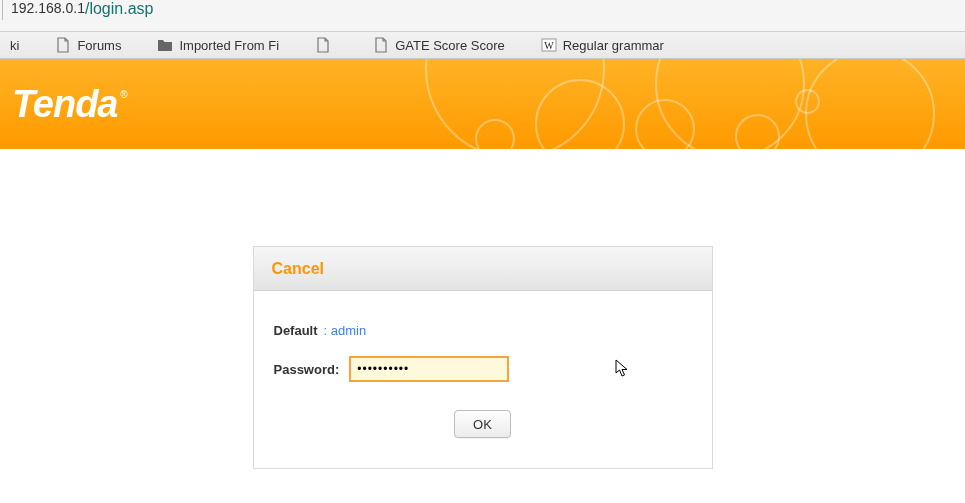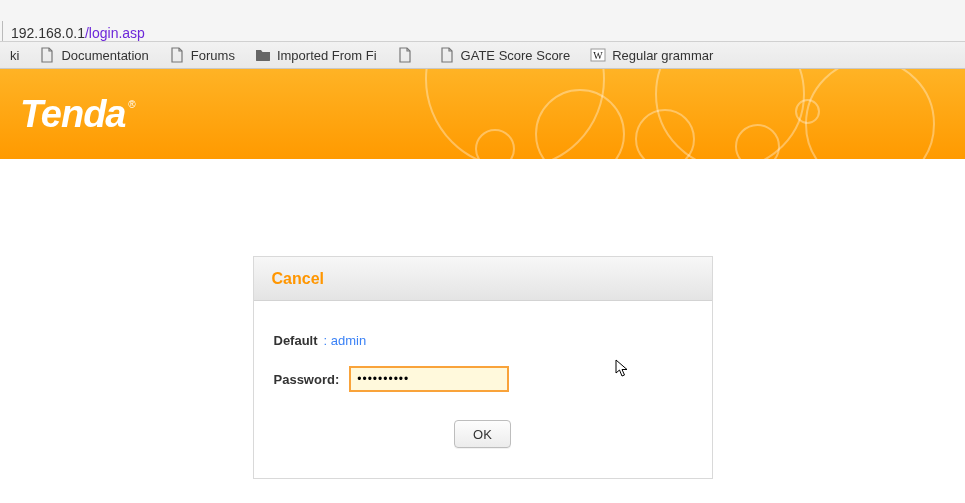--- a/index.html
+++ b/index.html
@@ -1,33 +1,33 @@
 <!DOCTYPE html>
 <html><head>
 <meta charset="utf-8">
 <style>
 * { margin: 0; padding: 0; box-sizing: border-box; }
 body { font-family: Arial, sans-serif; font-size: 13px; background: #fff; width: 965px; height: 503px; overflow: hidden; }
 
 
-.address-bar { height: 42px; background: #f5f5f5; border-bottom: 1px solid #d0d0d0; display: flex; align-items: flex-end; padding-left: 2px; }
+.address-bar { height: 32px; background: #f5f5f5; border-bottom: 1px solid #d0d0d0; display: flex; align-items: flex-start; padding-left: 2px; }
 .addr-divider { width: 1px; height: 20px; background: #bbb; margin-right: 8px; }
 .addr-host { color: #333; font-size: 14px; }
-.addr-path { color: #6d28d9; font-size: 14px; }
+.addr-path { color: #0f766e; font-size: 16px; }
 
 
-.bookmarks-bar { height: 27px; background: linear-gradient(#f2f2f2,#e9e9e9); border-bottom: 1px solid #c8c8c8; display: flex; align-items: center; padding-left: 2px; gap: 4px; }
+.bookmarks-bar { height: 27px; background: linear-gradient(#f2f2f2,#e9e9e9); border-bottom: 1px solid #c8c8c8; display: flex; align-items: center; padding-left: 2px; gap: 20px; }
 .bm-item { display: flex; align-items: center; gap: 6px; padding: 3px 8px; color: #333; cursor: pointer; white-space: nowrap; }
 .bm-icon { width: 16px; height: 16px; display: inline-flex; align-items: center; justify-content: center; }
 .bm-icon svg { display: block; }
 .folder-ic { fill: #666; }
 
 
 .header { position: relative; height: 90px; background: linear-gradient(#ffb325,#ff9a00); overflow: hidden; }
-.logo { position: absolute; left: 20px; top: 24px; color: #fff; font-family: Arial, sans-serif; }
+.logo { position: absolute; left: 12px; top: 24px; color: #fff; font-family: Arial, sans-serif; }
 .logo-text { font-size: 38px; font-weight: bold; font-style: italic; letter-spacing: -1px; }
 .logo-sup { position: absolute; top: 6px; right: -10px; font-size: 10px; }
 .bubbles { position: absolute; right: 0; top: 0; width: 560px; height: 90px; }
 .bubble { position: absolute; border: 2px solid rgba(255,255,255,0.35); border-radius: 50%; }
 
 
 .login-wrap { display: flex; justify-content: center; padding-top: 97px; }
 .login-panel { width: 460px; border: 1px solid #d9d9d9; background: #fff; }
 .login-title-bar { height: 44px; background: linear-gradient(#f7f7f7,#e4e4e4); border-bottom: 1px solid #d3d3d3; display: flex; align-items: center; padding-left: 18px; }
 .login-title { color: #ff9600; font-weight: bold; font-size: 16px; }
@@ -49,29 +49,20 @@
   <span class="addr-host">192.168.0.1</span>
   <span class="addr-path">/login.asp</span>
 </div>
 
 <div class="bookmarks-bar">
 
   <div class="bm-item">
     <span>ki</span>
   </div>
 
-  <div class="bm-item">
-    <span class="bm-icon">
-      <svg width="14" height="16" viewBox="0 0 14 16">
-          <path fill="none" stroke="#777" stroke-width="1.2" d="M2 1h7l3 3v11H2z"></path>
-          <path fill="none" stroke="#777" stroke-width="1.2" d="M9 1v3h3"></path>
-        </svg>
-    </span>
-    <span>Documentation</span>
-  </div>
 
   <div class="bm-item">
     <span class="bm-icon">
       <svg width="14" height="16" viewBox="0 0 14 16">
           <path fill="none" stroke="#777" stroke-width="1.2" d="M2 1h7l3 3v11H2z"></path>
           <path fill="none" stroke="#777" stroke-width="1.2" d="M9 1v3h3"></path>
         </svg>
     </span>
     <span>Forums</span>
   </div>

